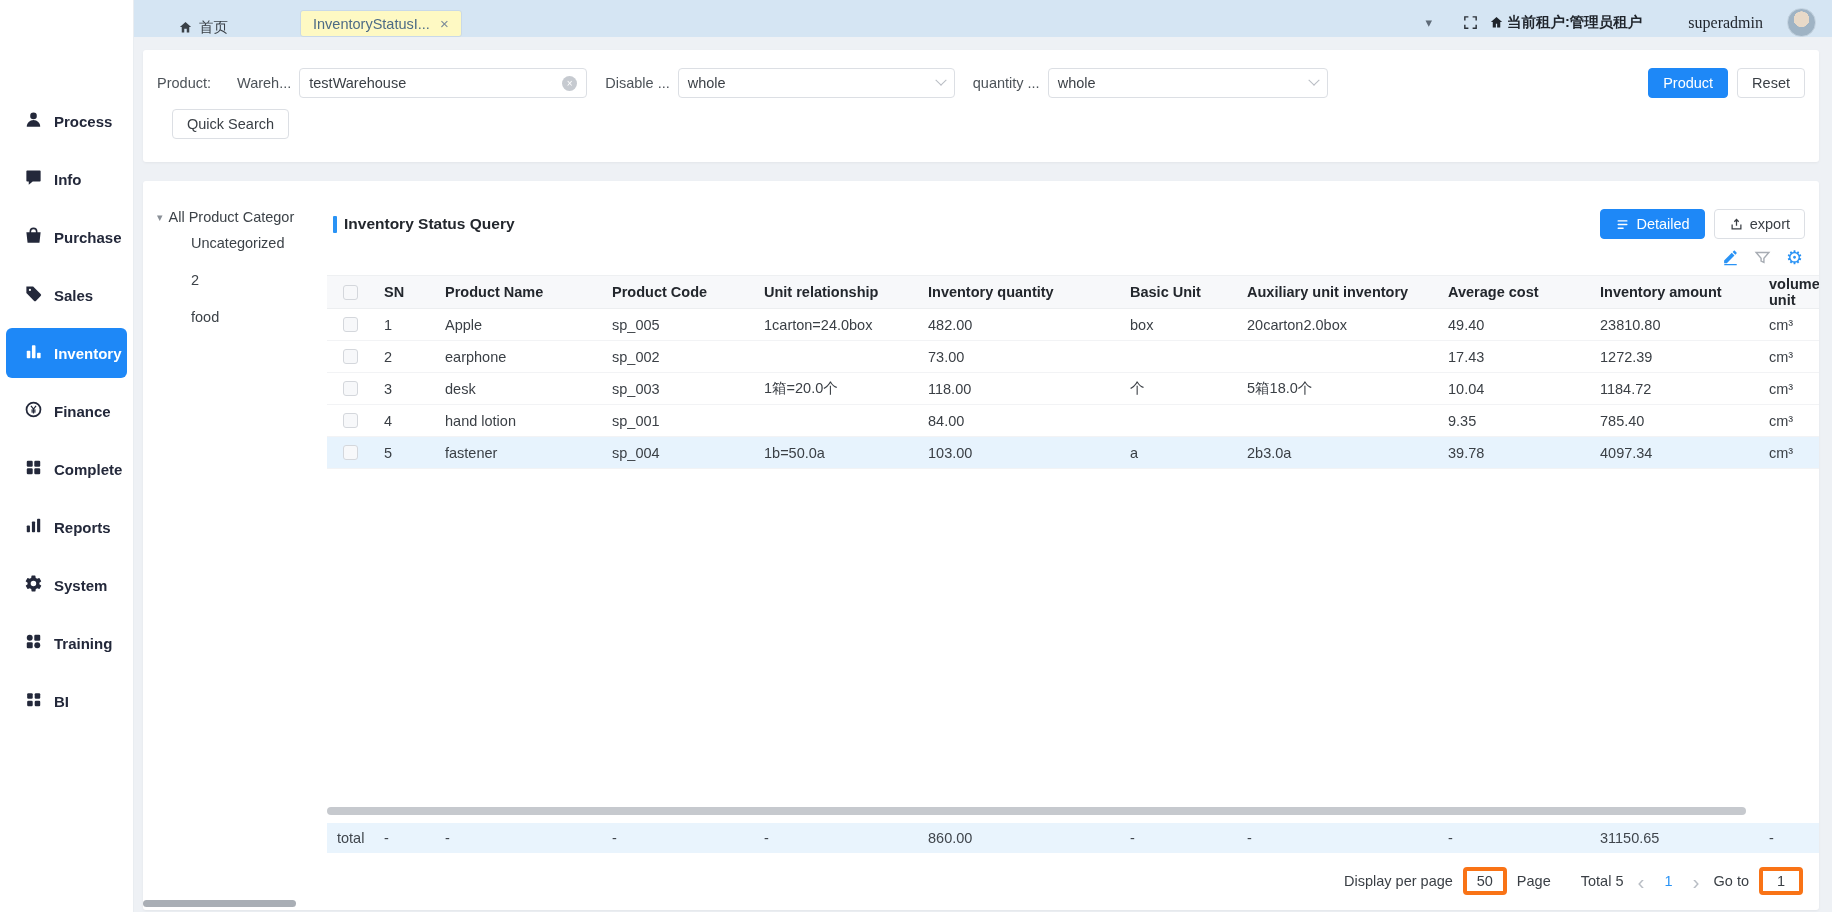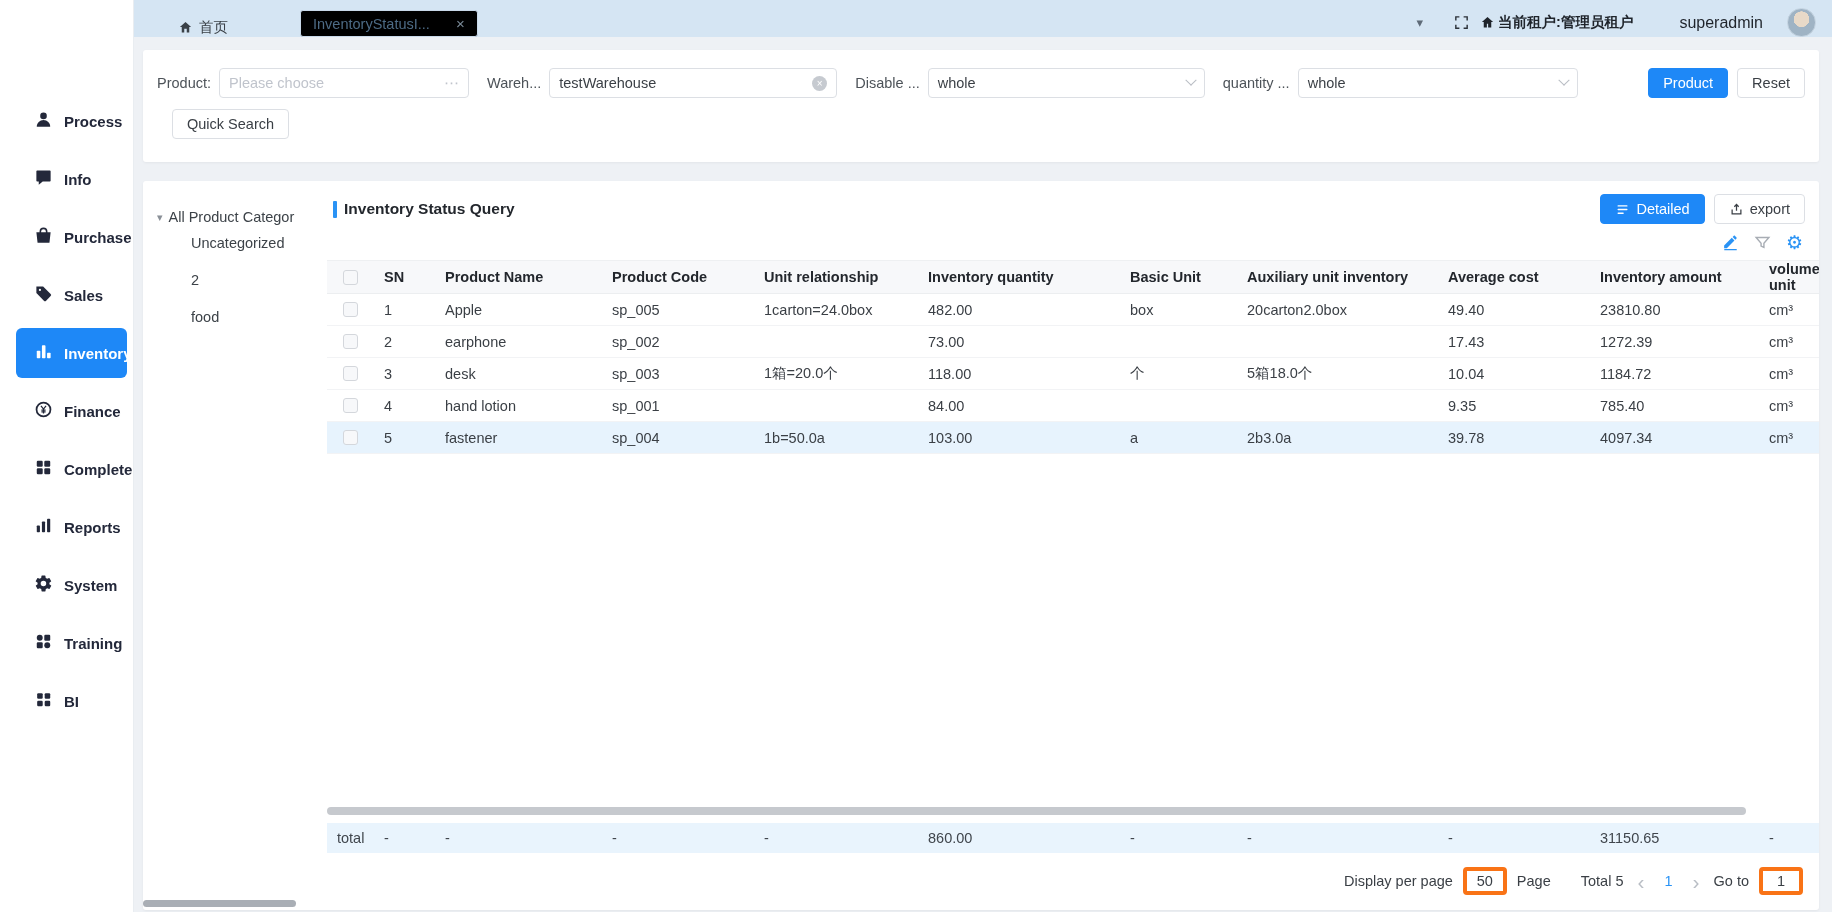--- a/index.html
+++ b/index.html
@@ -6,38 +6,38 @@
   html,body { width:1832px; height:912px; overflow:hidden; }
   body { font-family:"Liberation Sans", sans-serif; font-size:14.5px; color:#3a3f45; background:#eef1f5; position:relative; }
 
   
   .sidebar { position:absolute; left:0; top:0; width:134px; height:912px; background:#fff; border-right:1px solid #e9edf1; z-index:5; }
   .logo { position:relative; height:88px; }
   .swoosh { position:absolute; left:10px; top:12px; }
   .logo-txt { position:absolute; left:24px; top:18px; text-align:center; }
   .lt1 { font-size:13px; font-weight:bold; font-style:italic; color:#16294e; letter-spacing:.5px; }
   .lt2 { font-size:19px; font-weight:bold; color:#2a93f5; margin-top:2px; }
-  .menu { position:absolute; top:96px; left:10px; right:0; }
+  .menu { position:absolute; top:96px; left:0; right:0; }
   .mi { height:50px; margin:0 6px 8px 6px; display:flex; align-items:center; padding-left:18px; gap:11px; font-weight:bold; font-size:15px; color:#23283a; border-radius:6px; cursor:pointer; }
   .mi svg { width:19px; height:19px; fill:currentColor; flex-shrink:0; }
   .mi.active { background:#1e88f7; color:#fff; }
 
   
   .topbar { position:absolute; left:134px; top:0; right:0; height:37px; background:#d5e5f3; display:flex; align-items:flex-end; }
   .tb-home { display:flex; align-items:center; gap:6px; margin-left:44px; color:#3a4148; cursor:pointer; }
   .tb-home svg { width:15px; height:15px; fill:#3a4148; }
-  .tab { margin-left:72px; height:27px; display:flex; align-items:center; gap:26px; background:#000000; border:1px solid #c9d9e9; border-radius:3px; padding:0 12px; color:#4d6b85; cursor:pointer; }
+  .tab { margin-left:72px; height:27px; display:flex; align-items:center; gap:10px; background:#fef9c3; border:1px solid #c9d9e9; border-radius:3px; padding:0 12px; color:#4d6b85; cursor:pointer; }
   .tab-close { color:#7b8b99; font-size:15px; line-height:1; cursor:pointer; }
   .tb-right { margin-left:auto; display:flex; align-items:center; padding-right:16px; }
   .caret { color:#5f6b78; font-size:13px; margin-right:30px; cursor:pointer; }
   .fsicon { margin-right:10px; cursor:pointer; display:flex; }
   .fsicon svg { width:17px; height:17px; stroke:#2b3138; stroke-width:2; fill:none; }
   .tenant { display:flex; align-items:center; gap:3px; font-weight:bold; color:#1f242b; font-size:14.5px; }
   .tenant svg { width:15px; height:15px; fill:#1f242b; }
-  .user { margin-left:46px; font-size:16px; color:#1f242b; cursor:pointer; }
+  .user { margin-left:46px; font-size:16px; color:#1f242b; cursor:pointer;font-family:Liberation Serif, serif; }
   .avatar { margin-left:24px; width:29px; height:29px; border-radius:50%; background:radial-gradient(circle at 50% 38%, #e8d9c8 0 36%, #9fb3c4 37% 100%); border:1px solid #c3d2df; cursor:pointer; }
 
   
   .filter-card { position:absolute; left:143px; top:50px; width:1676px; height:112px; background:#fff; border-radius:3px; box-shadow:0 1px 3px rgba(0,0,0,.05); padding:18px 14px 0 14px; }
   .frow { display:flex; align-items:center; }
   .frow.r2 { margin-top:11px; padding-left:15px; }
   .flabel { color:#4d5359; margin-right:8px; white-space:nowrap; }
   .flabel + .flabel, .gap { margin-left:18px; }
   .field { height:30px; border:1px solid #dcdfe4; border-radius:4px; background:#fff; display:inline-flex; align-items:center; padding:0 9px; position:relative; }
   .field input { border:none; outline:none; background:transparent; font:inherit; color:#3a3f45; width:100%; }
@@ -55,21 +55,21 @@
 
   
   .main-card { position:absolute; left:143px; top:181px; width:1676px; height:729px; background:#fff; border-radius:3px; box-shadow:0 1px 3px rgba(0,0,0,.05); overflow:hidden; }
   .tree { position:absolute; left:0; top:0; bottom:12px; width:184px; padding:28px 0 0 14px; overflow:hidden; }
   .tree-root { display:flex; align-items:center; gap:6px; color:#3c4248; white-space:nowrap; cursor:pointer; }
   .tree-caret { color:#8a9097; font-size:11px; }
   .tree-item { padding-left:34px; line-height:37px; color:#3c4248; white-space:nowrap; cursor:pointer; }
   .tree-thumb { position:absolute; left:0; bottom:3px; width:153px; height:7px; border-radius:4px; background:#a9aeb5; }
 
   .tpanel { position:absolute; left:184px; right:0; top:0; bottom:0; overflow:hidden; }
-  .panel-head { display:flex; align-items:center; padding:13px 14px 0 6px; }
+  .panel-head { display:flex; align-items:center; padding:28px 14px 0 6px; }
   .ptitle { display:flex; align-items:center; gap:7px; font-weight:bold; font-size:15.5px; color:#23272d; }
   .tbar { width:4px; height:17px; background:#2a93f5; border-radius:1px; }
   .head-btns { margin-left:auto; display:flex; }
   .btn svg { width:15px; height:15px; }
   .tool-row { height:36px; display:flex; align-items:center; justify-content:flex-end; gap:15px; padding-right:16px; }
   .tool-row svg { width:17px; height:17px; cursor:pointer; }
   .gear-glyph { color:#2a93f5; font-size:19px; line-height:1; cursor:pointer; }
 
   .table { width:1507px; }
   .thead { display:flex; height:34px; align-items:center; background:#f7f8fa; border-top:1px solid #eef0f2; border-bottom:1px solid #eceef0; font-weight:bold; color:#23272d; }
@@ -207,24 +207,20 @@
       <span>当前租户:管理员租户</span>
     </span>
     <span class="user">superadmin</span>
     <span class="avatar"></span>
   </span>
 </header>
 
 <section class="filter-card">
   <div class="frow r1">
     <span class="flabel">Product:</span>
-    <span class="field w250">
-      <input placeholder="Please choose" style="">
-      <span class="suffix">⋯</span>
-    </span>
     <span class="flabel gap">Wareh...</span>
     <span class="field w288">
       <input value="testWarehouse" style="">
       <span class="clear">×</span>
     </span>
     <span class="flabel gap">Disable ...</span>
     <span class="field w277">
       <span class="selval">whole</span>
       <i class="chev"></i>
     </span>

